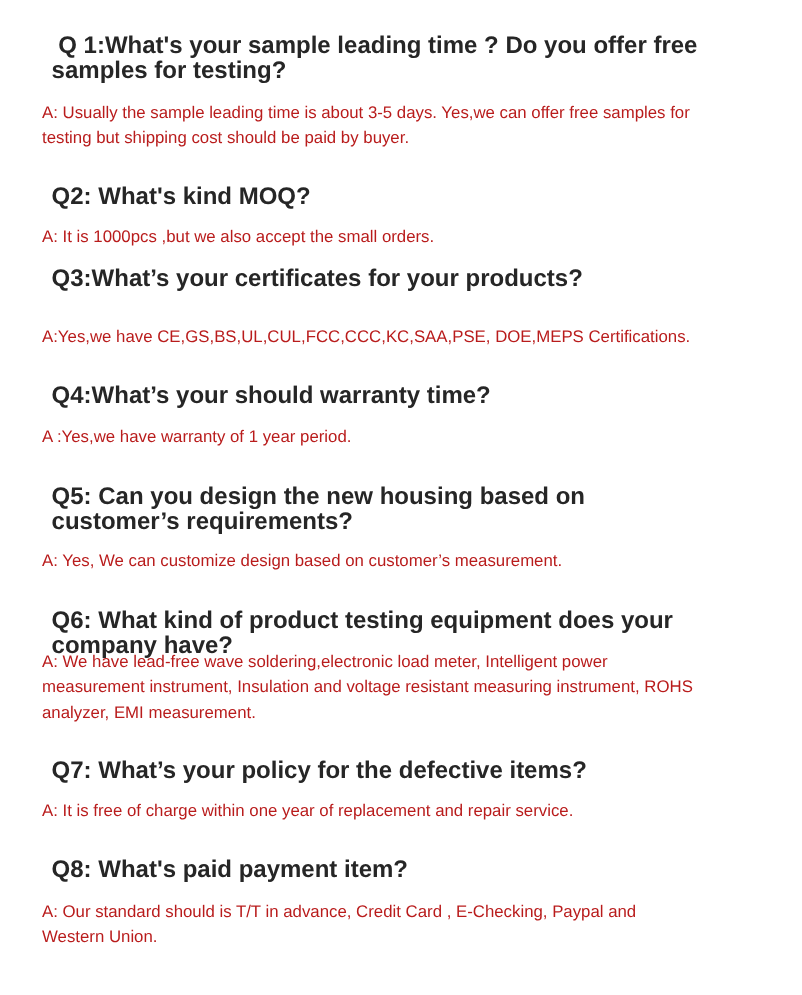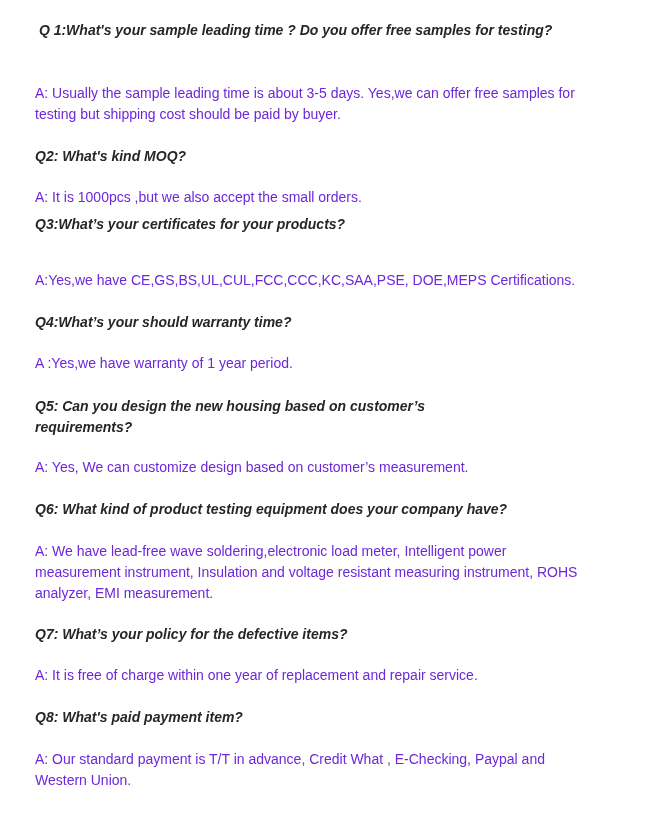--- a/index.html
+++ b/index.html
@@ -1,21 +1,21 @@
 <!DOCTYPE html>
 <html><head>
 <meta charset="utf-8">
 <style>
   html, body { margin: 0; padding: 0; background: #ffffff; }
   body { width: 668px; height: 829px; overflow: hidden; position: relative;
          font-family: "Liberation Sans", sans-serif; color: #2a2a2a; }
-  .q { position: absolute; left: 35px; width: 560px; font-size: 14px; font-weight: bold;
-       font-style: italic; line-height: 21px; color: #262626; margin: 0; }
+  .q { position: absolute; left: 35px; width: 560px; font-size: 20px; font-weight: bold;
+       line-height: 21px; color: #262626; margin: 8px; }
   .a { position: absolute; left: 35px; width: 560px; font-size: 14px; line-height: 21px;
-       color: #6d28d9; margin: 0; }
+       color: #b91c1c; margin: 0; }
 </style>
 </head>
 <body>
 
 <p class="q" style="top:20px;width:540px">&nbsp;Q 1:What's your sample leading time ? Do you offer free samples for testing?</p>
 <p class="a" style="top:83px;width:555px">A: Usually the sample leading time is about 3-5 days. Yes,we can offer free samples for testing but shipping cost should be paid by buyer.</p>
 
 <p class="q" style="top:146px">Q2: What's kind MOQ?</p>
 <p class="a" style="top:187px">A: It is 1000pcs ,but we also accept the small orders.</p>
 
@@ -28,13 +28,13 @@
 <p class="q" style="top:396px;width:470px">Q5: Can you design the new housing based on customer’s requirements?</p>
 <p class="a" style="top:457px">A: Yes, We can customize design based on customer’s measurement.</p>
 
 <p class="q" style="top:499px;width:600px">Q6: What kind of product testing equipment does your company have?</p>
 <p class="a" style="top:541px;width:555px">A: We have lead-free wave soldering,electronic load meter, Intelligent power measurement instrument, Insulation and voltage resistant measuring instrument, ROHS analyzer, EMI measurement.</p>
 
 <p class="q" style="top:624px">Q7: What’s your policy for the defective items?</p>
 <p class="a" style="top:665px">A: It is free of charge within one year of replacement and repair service.</p>
 
 <p class="q" style="top:707px">Q8: What's paid payment item?</p>
-<p class="a" style="top:749px;width:530px">A: Our standard payment is T/T in advance, Credit What , E-Checking, Paypal and Western Union.</p>
+<p class="a" style="top:749px;width:530px">A: Our standard should is T/T in advance, Credit Card , E-Checking, Paypal and Western Union.</p>
 
 </body></html>

